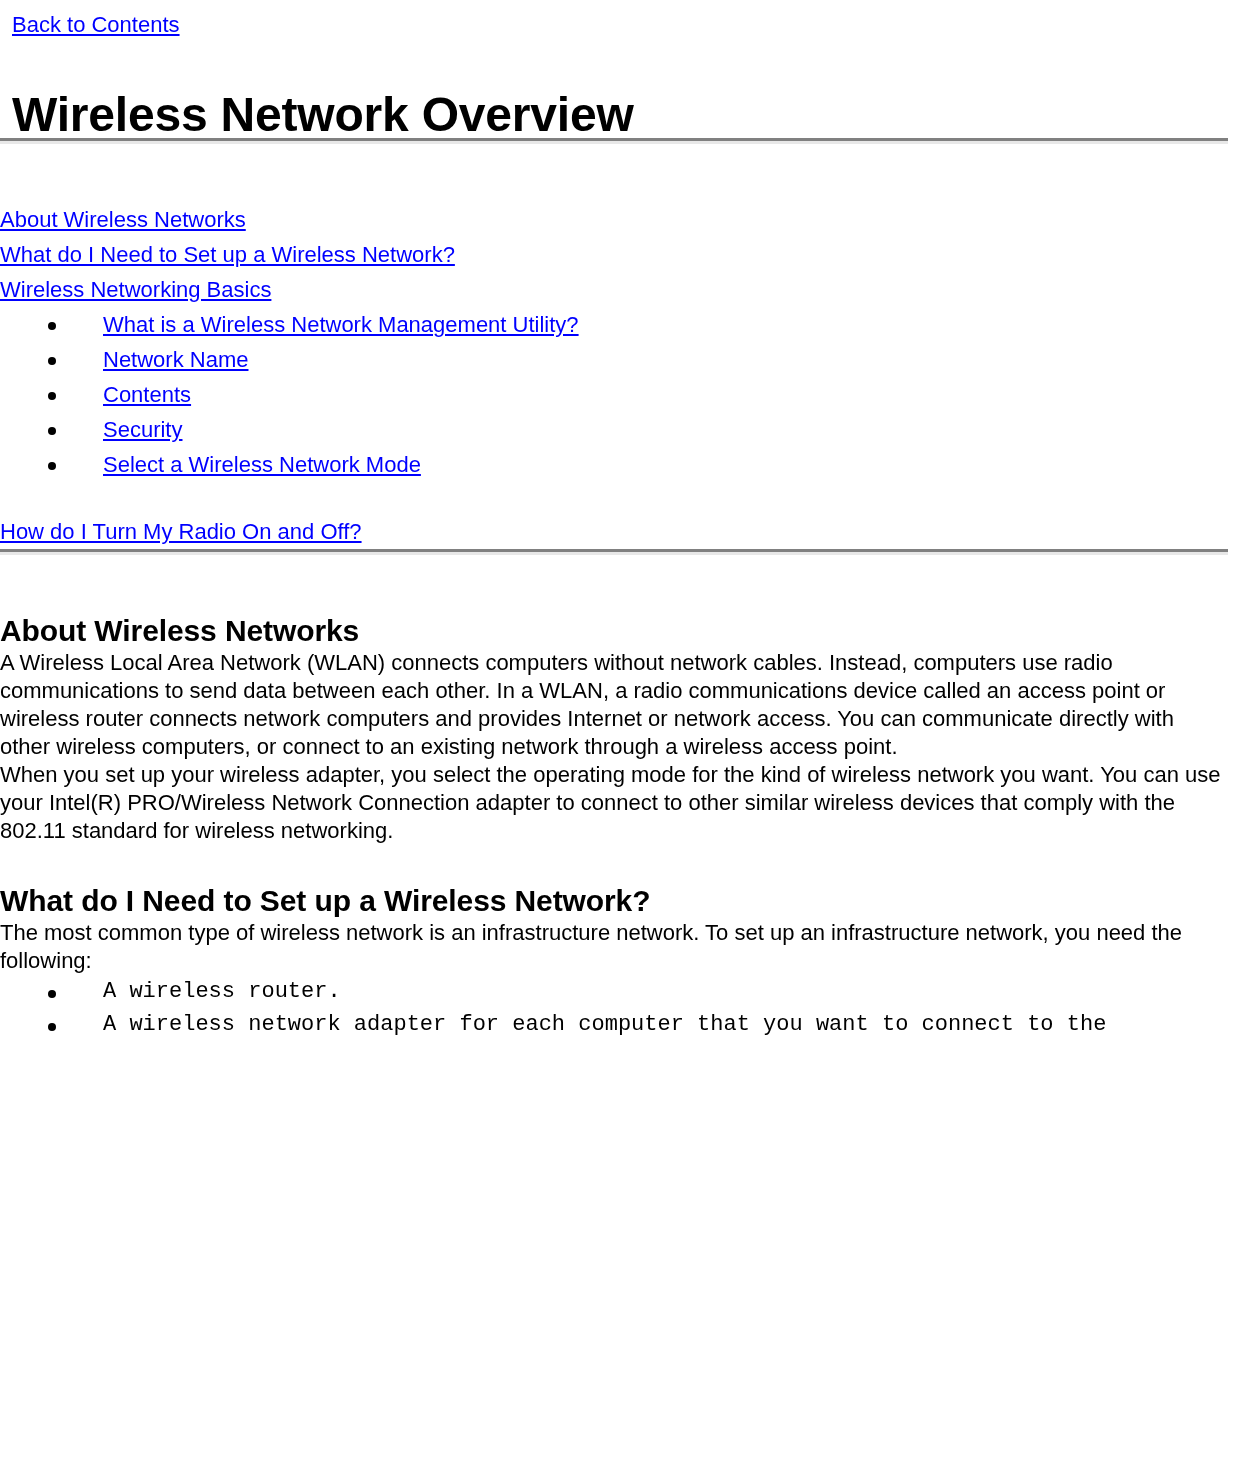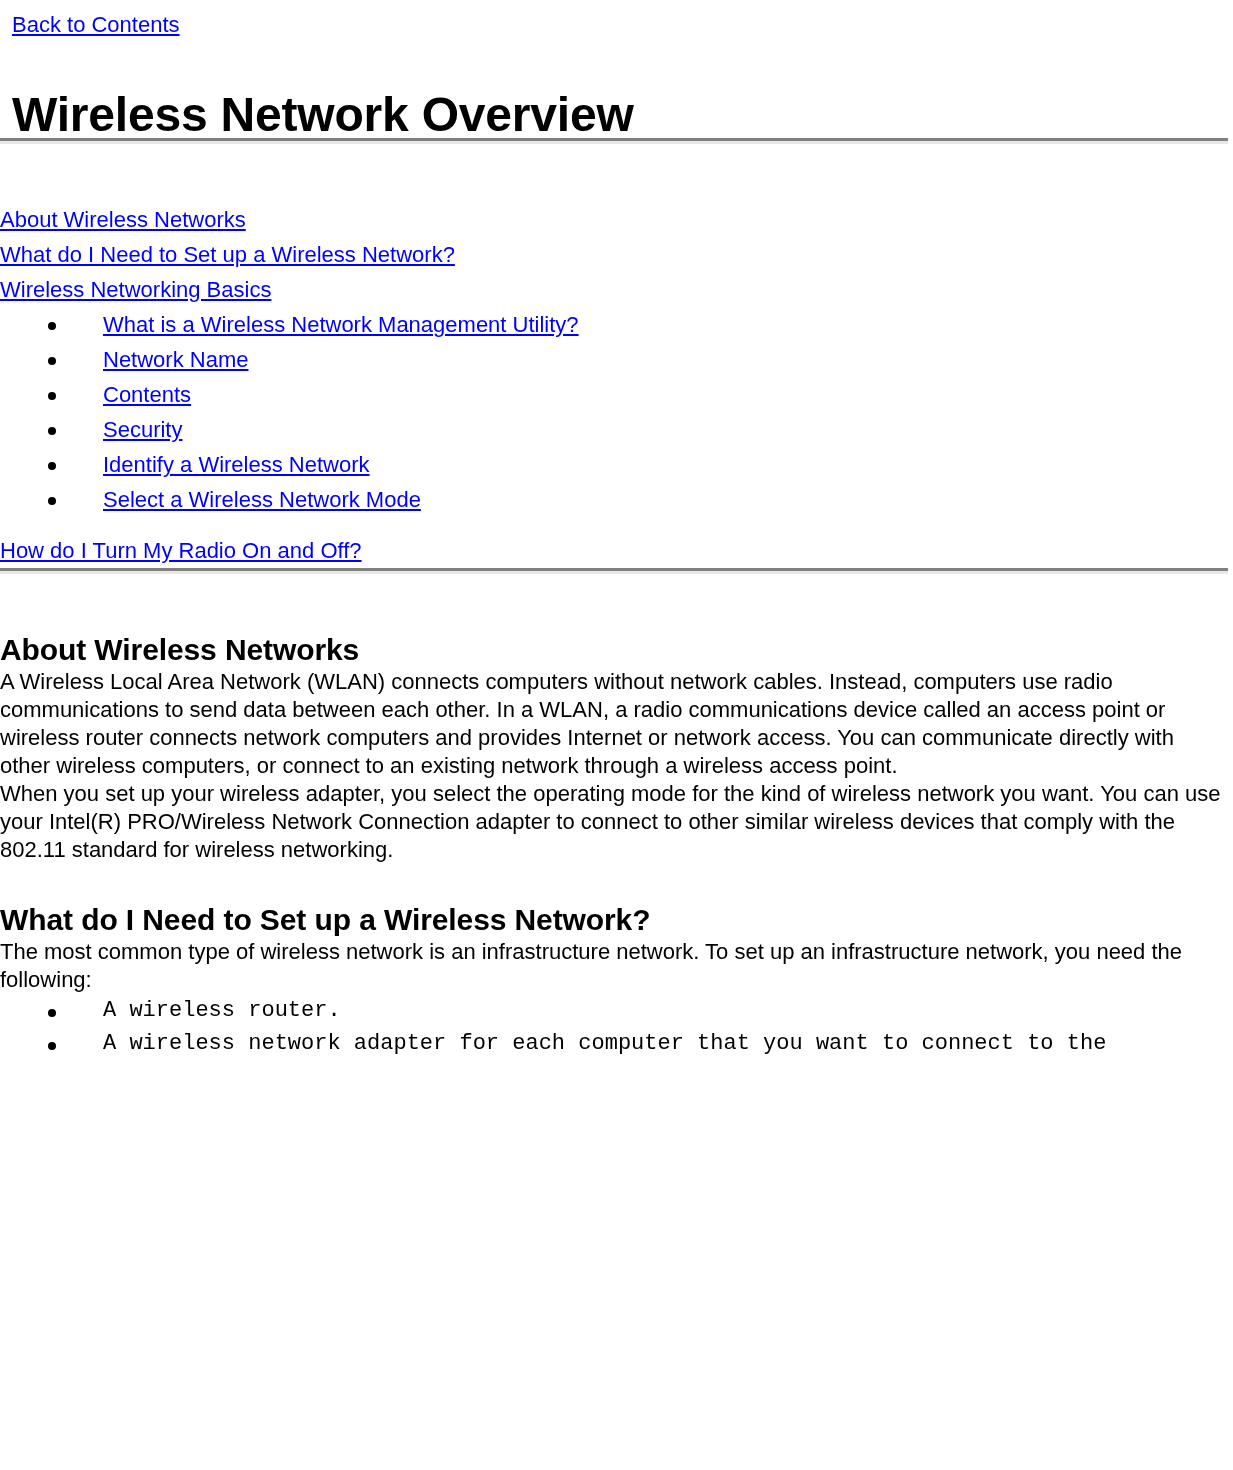--- a/index.html
+++ b/index.html
@@ -87,21 +87,21 @@
     border-radius: 50%;
     background: #000000;
   }
   ul.bullets.tight li {
     line-height: 33px;
   }
   .toc-bullets {
     margin-top: 22px;
   }
   .toc-last {
-    margin-top: 16px;
+    margin-top: 32px;
     line-height: 35px;
   }
   .sec-about { margin-top: 58px; }
   p.body {
     margin: 0;
     padding: 0;
     font-size: 22px;
     line-height: 28px;
   }
   .p-gap-1 { margin-top: 34px; }
@@ -124,21 +124,20 @@
   <div class="toc">
     <div class="row"><a href="#">About Wireless Networks</a></div>
     <div class="row"><a href="#">What do I Need to Set up a Wireless Network?</a></div>
     <div class="row"><a href="#">Wireless Networking Basics</a></div>
 
     <ul class="bullets toc-bullets">
       <li><a href="#">What is a Wireless Network Management Utility?</a></li>
       <li><a href="#">Network Name</a></li>
       <li><a href="#">Contents</a></li>
       <li><a href="#">Security</a></li>
-      <li><a href="#">Identify a Wireless Network</a></li>
       <li><a href="#">Select a Wireless Network Mode</a></li>
     </ul>
 
     <div class="toc-last"><a href="#">How do I Turn My Radio On and Off?</a></div>
   </div>
 
   <hr class="rule rule-2">
 
   <div class="sec-about">
     <h2>About Wireless Networks</h2>

